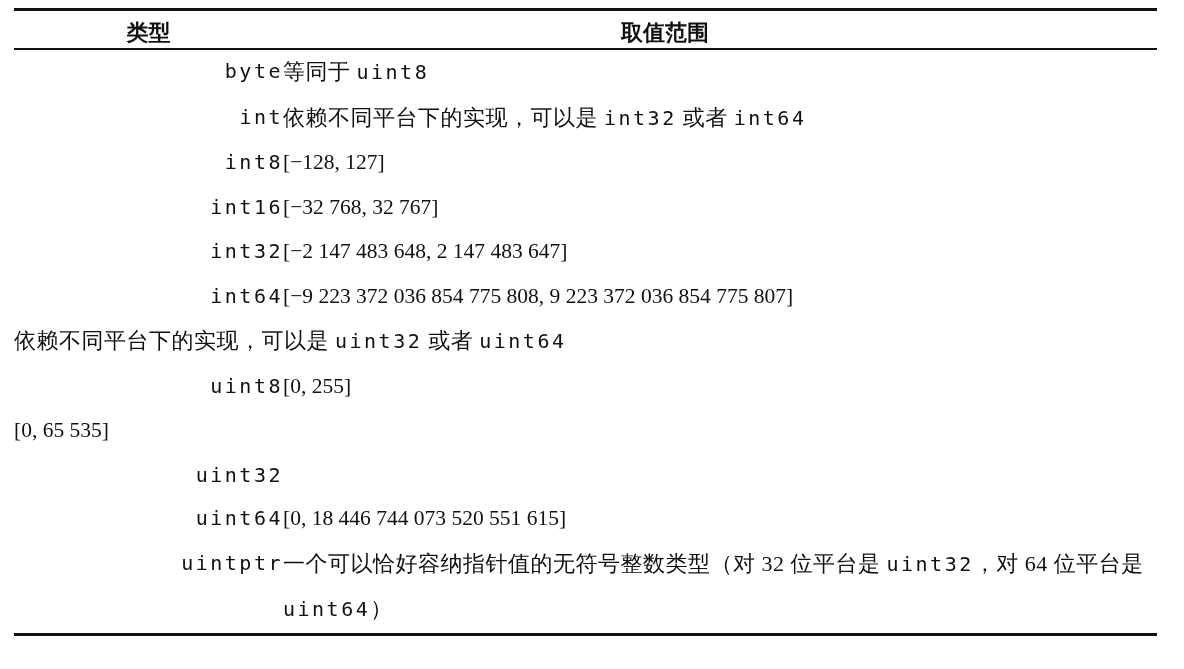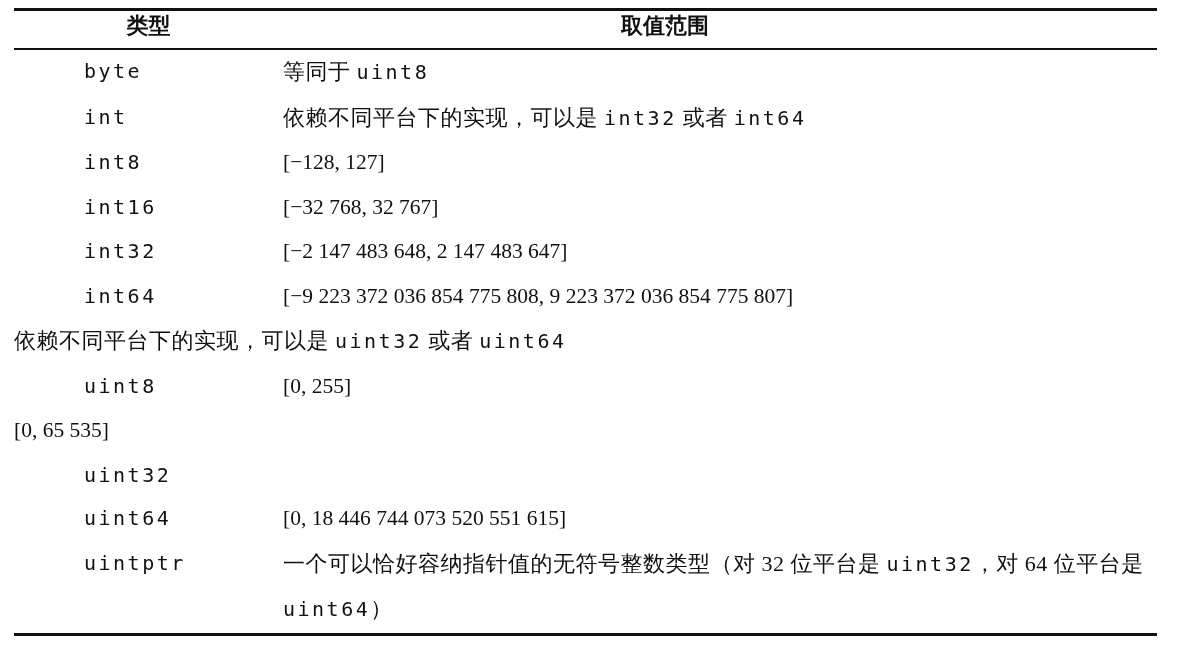--- a/index.html
+++ b/index.html
@@ -18,21 +18,21 @@
   .dtable {
     position: absolute;
     left: 14px;
     top: 8px;
     width: 1143px;
     border-top: 3px solid #111111;
     border-bottom: 3px solid #111111;
   }
   .thead {
     display: flex;
-    align-items: flex-start;
+    align-items: flex-end;
     height: 37px;
     border-bottom: 2px solid #111111;
   }
   .th {
     font-family: "Liberation Sans", "DejaVu Sans", sans-serif;
     font-weight: bold;
     font-size: 22px;
     white-space: nowrap;
   }
   .th-type {
@@ -47,20 +47,21 @@
   .row {
     display: flex;
     line-height: 43.5px;
   }
   .cell-type {
     width: 269px;
     box-sizing: border-box;
     padding-left: 70px;
     flex: none;
     white-space: nowrap;
+    text-align: right;
   }
   .cell-range {
     flex: 1;
     padding-right: 2px;
   }
   .seg-code, .cell-type {
     font-family: "DejaVu Sans Mono", "Liberation Mono", monospace;
     font-size: 20px;
     letter-spacing: 2.5px;
   }

